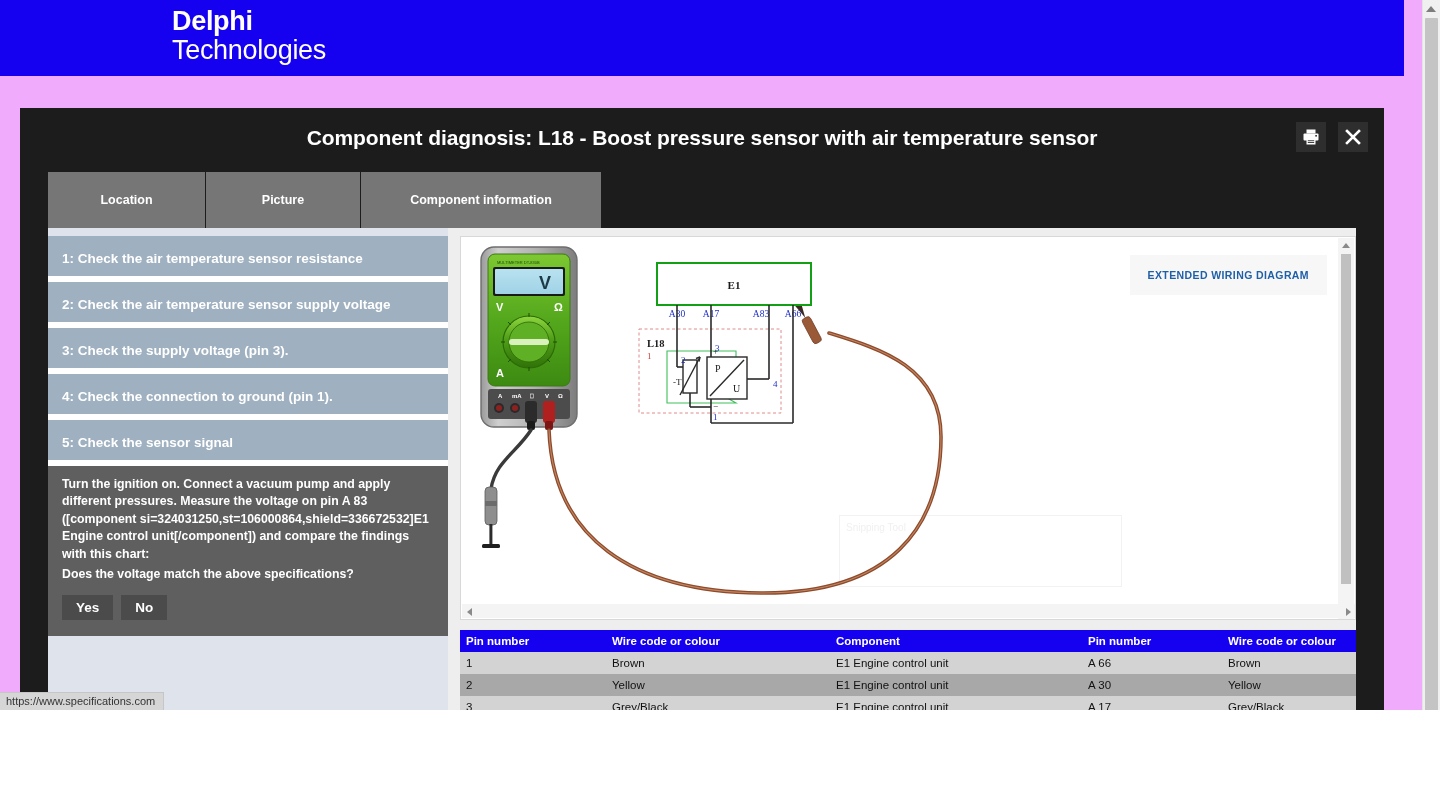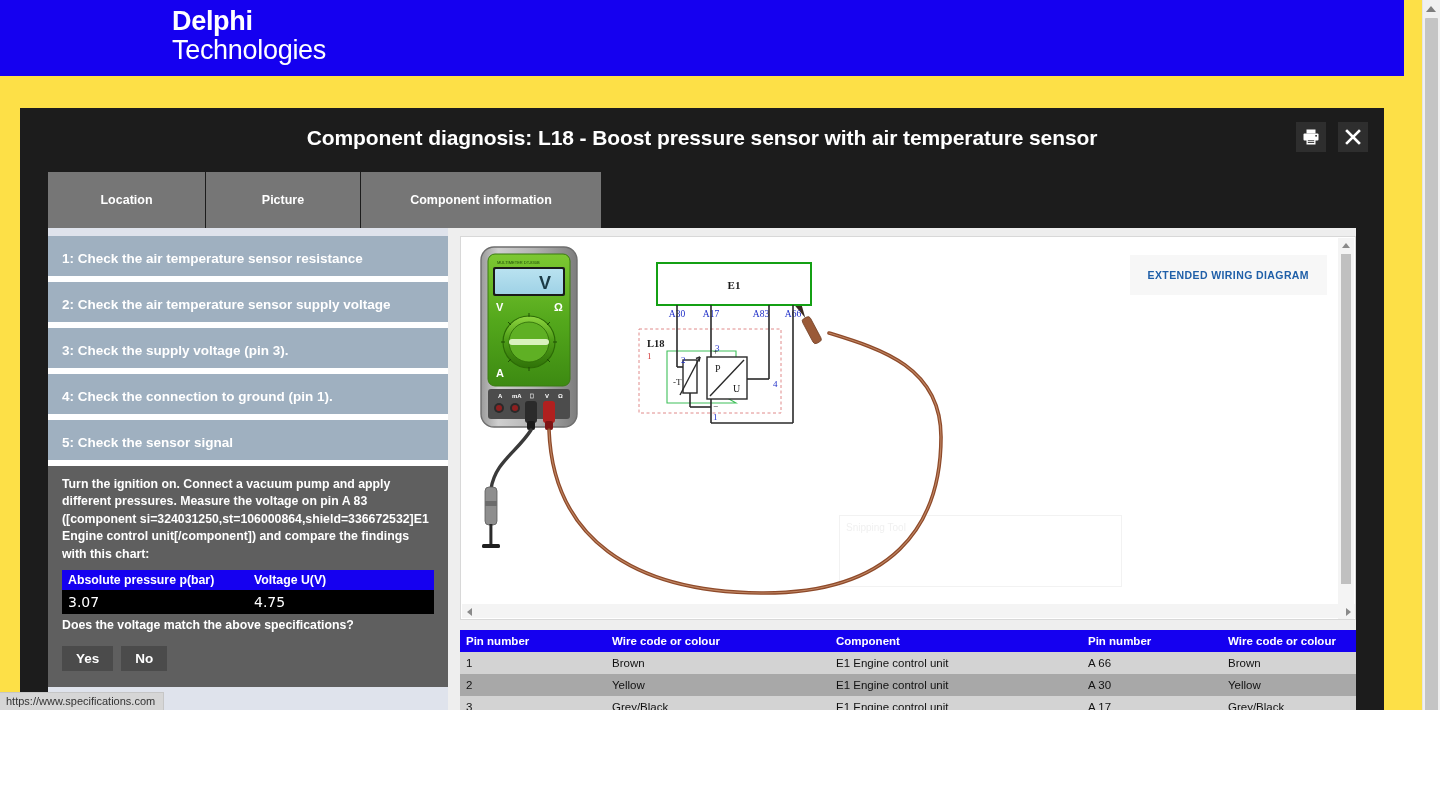--- a/index.html
+++ b/index.html
@@ -6,21 +6,21 @@
     margin: 0;
     padding: 0;
     background: #ffffff;
     font-family: "Liberation Sans", sans-serif;
   }
   #page {
     position: relative;
     width: 1440px;
     height: 710px;
     overflow: hidden;
-    background: #fde047;
+    background: #f0abfc;
   }
 
   
   .brand-bar {
     position: absolute;
     left: 0; top: 0;
     width: 1404px;
     height: 76px;
     background: #1500f0;
   }
@@ -411,34 +411,20 @@
         <div class="step">
           <span>4: Check the connection to ground (pin 1).</span>
         </div>
         <div class="step">
           <span>5: Check the sensor signal</span>
         </div>
 
         <div class="instruction-box">
           <div class="instruction-text">Turn the ignition on. Connect a vacuum pump and apply different pressures. Measure the voltage on pin A 83 ([component si=324031250,st=106000864,shield=336672532]E1 Engine control unit[/component]) and compare the findings with this chart:</div>
 
-          <table class="spec-table">
-            <thead>
-              <tr>
-                <th>Absolute pressure p(bar)</th>
-                <th>Voltage U(V)</th>
-              </tr>
-            </thead>
-            <tbody>
-              <tr>
-                <td>3.07</td>
-                <td>4.75</td>
-              </tr>
-            </tbody>
-          </table>
 
           <div class="question-text">Does the voltage match the above specifications?</div>
 
           <div class="answers">
             <button class="answer-btn">Yes</button>
             <button class="answer-btn">No</button>
           </div>
         </div>
       </div>
 

